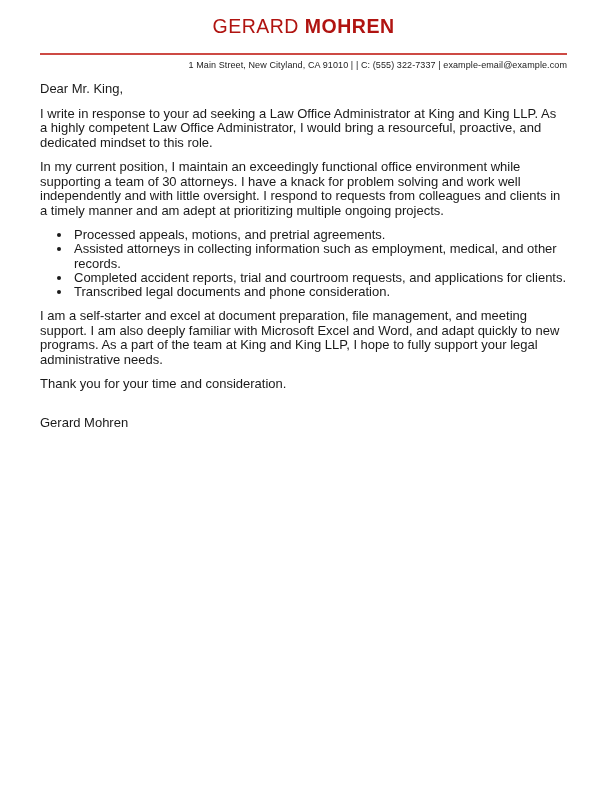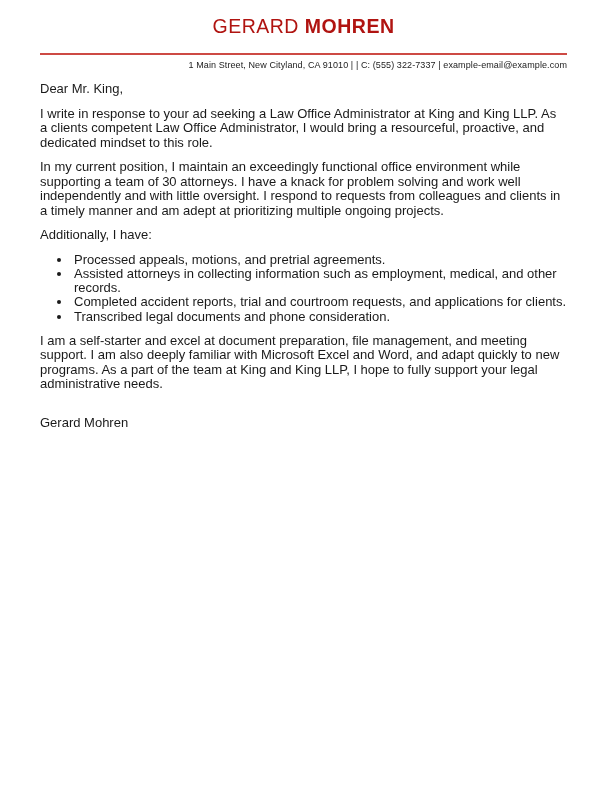--- a/index.html
+++ b/index.html
@@ -82,34 +82,34 @@
       <span> </span>
       <span class="last">MOHREN</span>
     </h1>
     <div class="header-rule"></div>
     <p class="contact-line">1 Main Street, New Cityland, CA 91010 | | C: (555) 322-7337 | example-email@example.com</p>
   </header>
 
   <main class="letter-body">
     <p class="salutation">Dear Mr. King,</p>
 
-    <p class="para">I write in response to your ad seeking a Law Office Administrator at King and King LLP. As a clients competent Law Office Administrator, I would bring a resourceful, proactive, and dedicated mindset to this role.</p>
+    <p class="para">I write in response to your ad seeking a Law Office Administrator at King and King LLP. As a highly competent Law Office Administrator, I would bring a resourceful, proactive, and dedicated mindset to this role.</p>
 
     <p class="para">In my current position, I maintain an exceedingly functional office environment while supporting a team of 30 attorneys. I have a knack for problem solving and work well independently and with little oversight. I respond to requests from colleagues and clients in a timely manner and am adept at prioritizing multiple ongoing projects.</p>
 
-    <p class="para">Additionally, I have:</p>
 
     <ul class="bullet-list">
       <li>Processed appeals, motions, and pretrial agreements.</li>
       <li>Assisted attorneys in collecting information such as employment, medical, and other records.</li>
       <li>Completed accident reports, trial and courtroom requests, and applications for clients.</li>
       <li>Transcribed legal documents and phone consideration.</li>
     </ul>
 
     <p class="para">I am a self-starter and excel at document preparation, file management, and meeting support. I am also deeply familiar with Microsoft Excel and Word, and adapt quickly to new programs. As a part of the team at King and King LLP, I hope to fully support your legal administrative needs.</p>
 
 
+    <p class="para">Thank you for your time and consideration.</p>
 
 
     <p class="signature">Gerard Mohren</p>
   </main>
 
 </div>
 
 </body></html>

